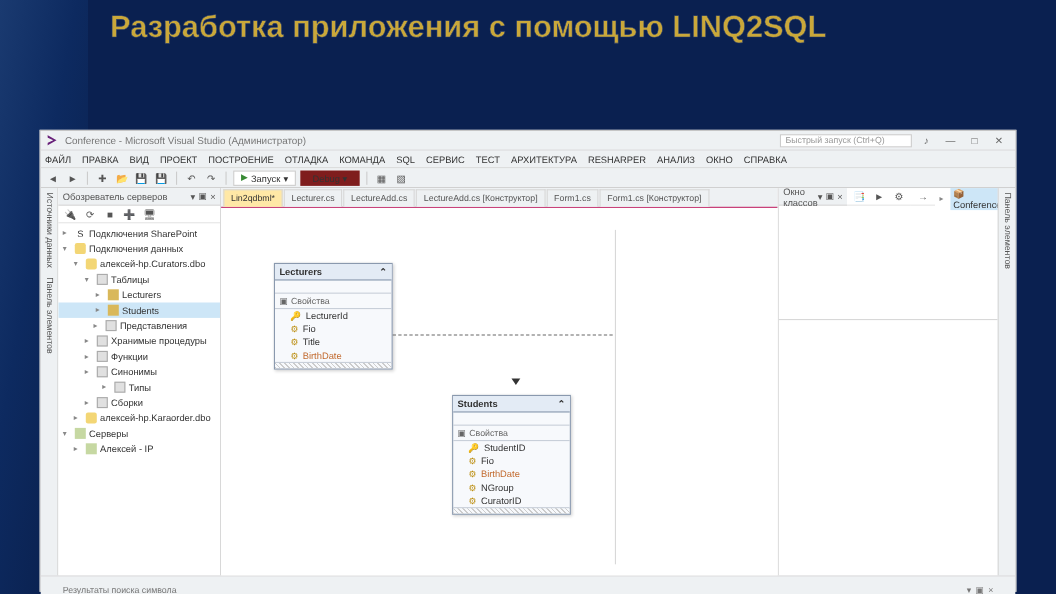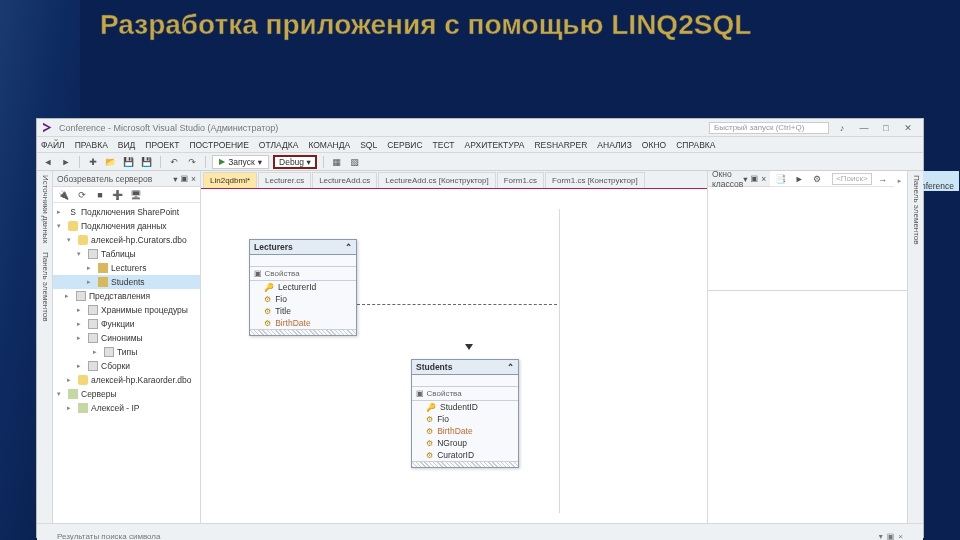--- a/index.html
+++ b/index.html
@@ -25,21 +25,21 @@
     background: #eef1f3; border-bottom: 1px solid #d8d8d8; font-size: 8.5px; color: #333; }
   .menubar span { cursor: default; }
   .toolbar { height: 18px; display: flex; align-items: center; padding: 0 4px; gap: 4px;
     background: #eef1f3; border-bottom: 1px solid #d0d0d0; }
   .tbtn { width: 14px; height: 14px; border: 1px solid transparent; display: flex;
     align-items: center; justify-content: center; color: #555; font-size: 9px; }
   .tsep { width: 1px; height: 12px; background: #ccc; margin: 0 2px; }
   .start-btn { height: 14px; padding: 0 6px; border: 1px solid #ccc; background: #fff;
     display: flex; align-items: center; gap: 3px; font-size: 8.5px; color: #333; }
   .start-btn .play { color: #388a34; font-size: 8px; }
-  .dropdown { height: 14px; padding: 0 4px; border: 2px solid #7f1d1d; background: #fff;
+  .dropdown { height: 14px; padding: 0 4px; border: 7px solid #7f1d1d; background: #fff;
     display: flex; align-items: center; font-size: 8.5px; }
   .body-row { display: flex; height: calc(100% - 18px - 16px - 18px - 14px); }
   .left-strip, .right-strip { width: 16px; background: #eef1f3; border-right: 1px solid #d8d8d8;
     writing-mode: vertical-rl; text-orientation: mixed; font-size: 8px; color: #555; padding: 4px 2px;
     display: flex; gap: 8px; }
   .right-strip { border-right: none; border-left: 1px solid #d8d8d8; }
   .left-panel { width: 148px; background: #fff; border-right: 1px solid #d8d8d8; display: flex;
     flex-direction: column; }
   .panel-head { height: 16px; background: #eef1f3; border-bottom: 1px solid #d8d8d8;
     display: flex; align-items: center; padding: 0 4px; font-size: 8.5px; color: #555;
@@ -202,21 +202,21 @@
         <div class="tree-item" style="padding-left:34px">
             <span class="caret">▸</span>
             <span class="ticon tbl"></span>
             <span>Lecturers</span>
           </div>
         <div class="tree-item sel" style="padding-left:34px">
             <span class="caret">▸</span>
             <span class="ticon tbl"></span>
             <span>Students</span>
           </div>
-        <div class="tree-item" style="padding-left:12px">
+        <div class="tree-item" style="padding-left:32px">
             <span class="caret">▸</span>
             <span class="ticon fld"></span>
             <span>Представления</span>
           </div>
         <div class="tree-item" style="padding-left:24px">
             <span class="caret">▸</span>
             <span class="ticon fld"></span>
             <span>Хранимые процедуры</span>
           </div>
         <div class="tree-item" style="padding-left:24px">
@@ -346,21 +346,20 @@
             <span class="pin">▣</span>
             <span>×</span>
           </span>
         </div>
         <div class="panel-tb">
           <span class="tbtn">📑</span>
           <span class="tbtn">►</span>
           <span class="tbtn">⚙</span>
         </div>
         <div class="panel-tb">
-          <span style="flex:1;border:1px solid #ccc;height:12px;font-size:8px;color:#aaa;padding:0 3px">&lt;Поиск&gt;</span>
           <span class="tbtn">→</span>
         </div>
         <div class="class-body">
           <div class="class-row">
               <span class="caret">▸</span>
               <span style="background:#cde6f7;padding:0 3px"><span style="color:#2a6fc9">📦</span> <span>Conference</span></span>
             </div>
         </div>
       </div>
     </div>

